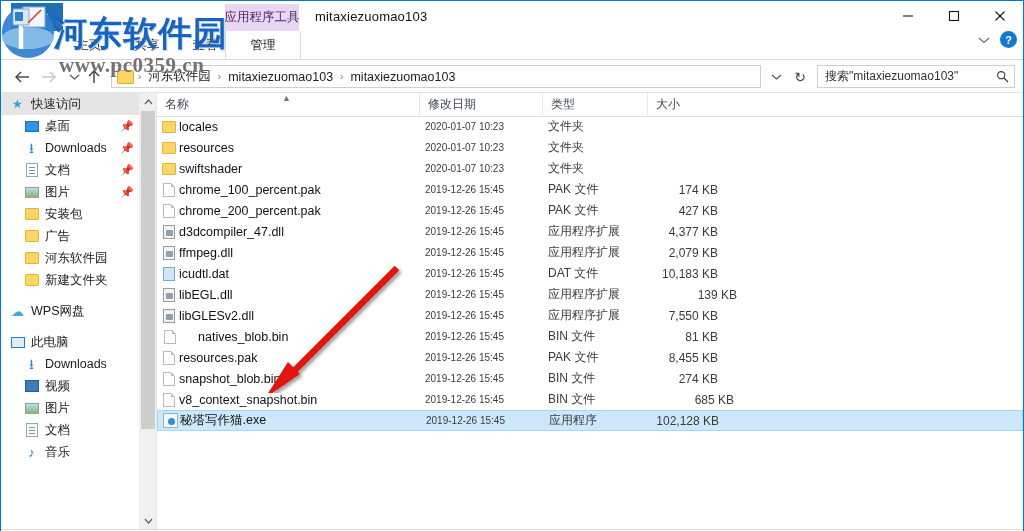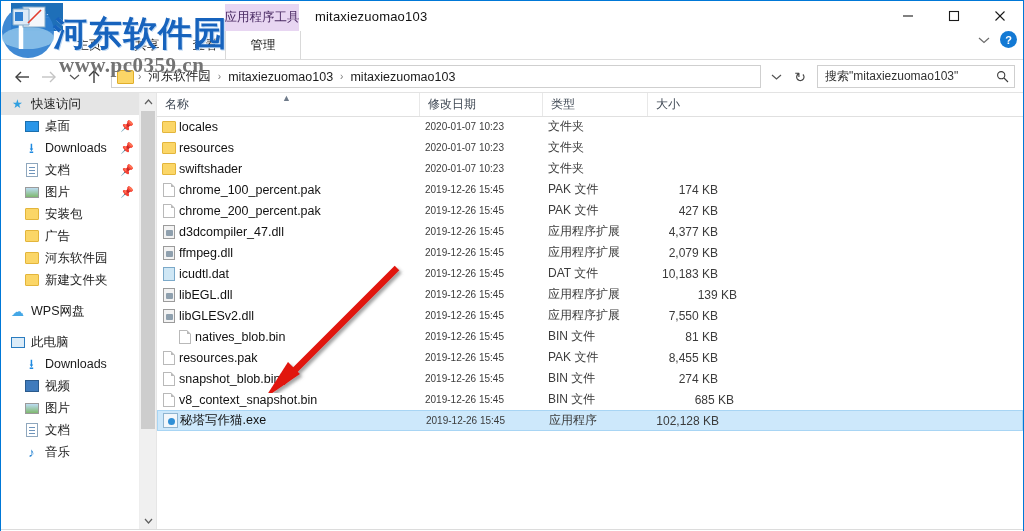--- a/index.html
+++ b/index.html
@@ -484,21 +484,21 @@
               <span class="ic">
                 <span class="f-dll"></span>
               </span>
               <span>libGLESv2.dll</span>
             </span>
             <span class="cell-date" style="left:268px;">2019-12-26 15:45</span>
             <span class="cell-type" style="left:391px;">应用程序扩展</span>
             <span class="cell-size" style="left:472px;width:89px;text-align:right;">7,550 KB</span>
           </div>
           <div class="row">
-            <span class="cell-name" style="left:18px;">
+            <span class="cell-name" style="left:3px;gap:18px;">
               <span class="ic">
                 <span class="f-file"></span>
               </span>
               <span>natives_blob.bin</span>
             </span>
             <span class="cell-date" style="left:268px;">2019-12-26 15:45</span>
             <span class="cell-type" style="left:391px;">BIN 文件</span>
             <span class="cell-size" style="left:472px;width:89px;text-align:right;">81 KB</span>
           </div>
           <div class="row">

